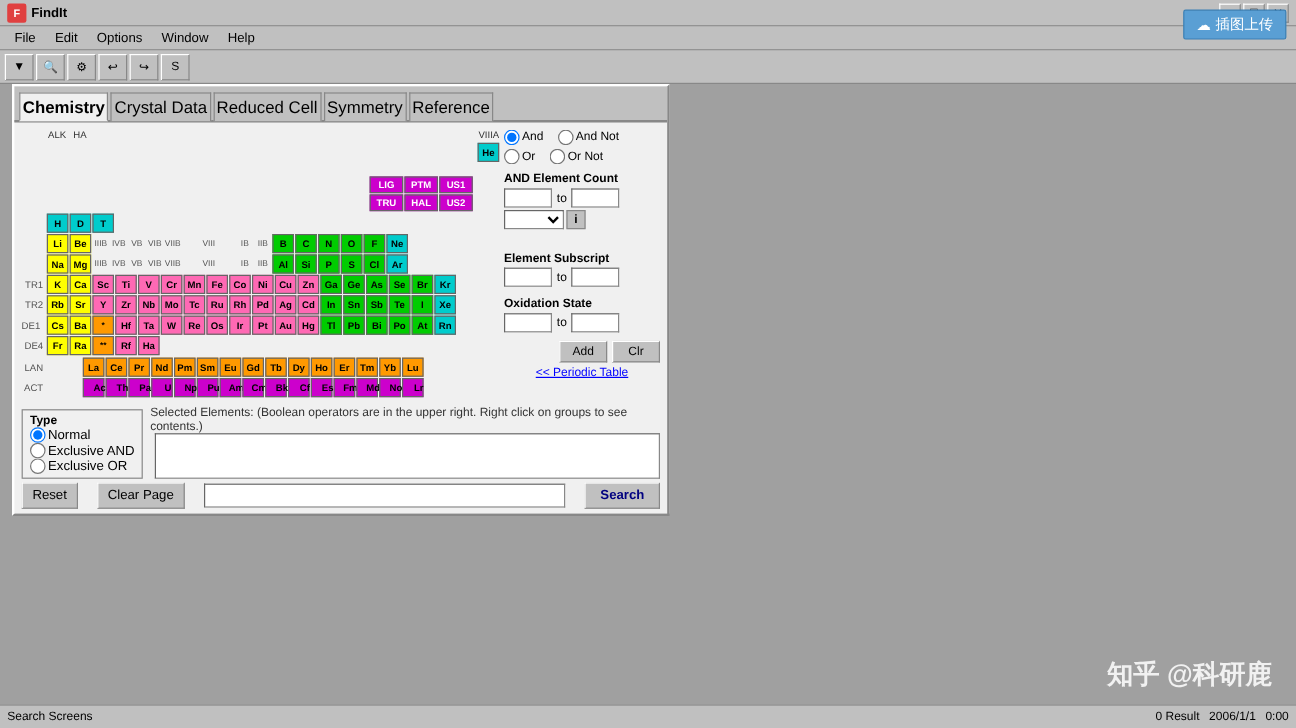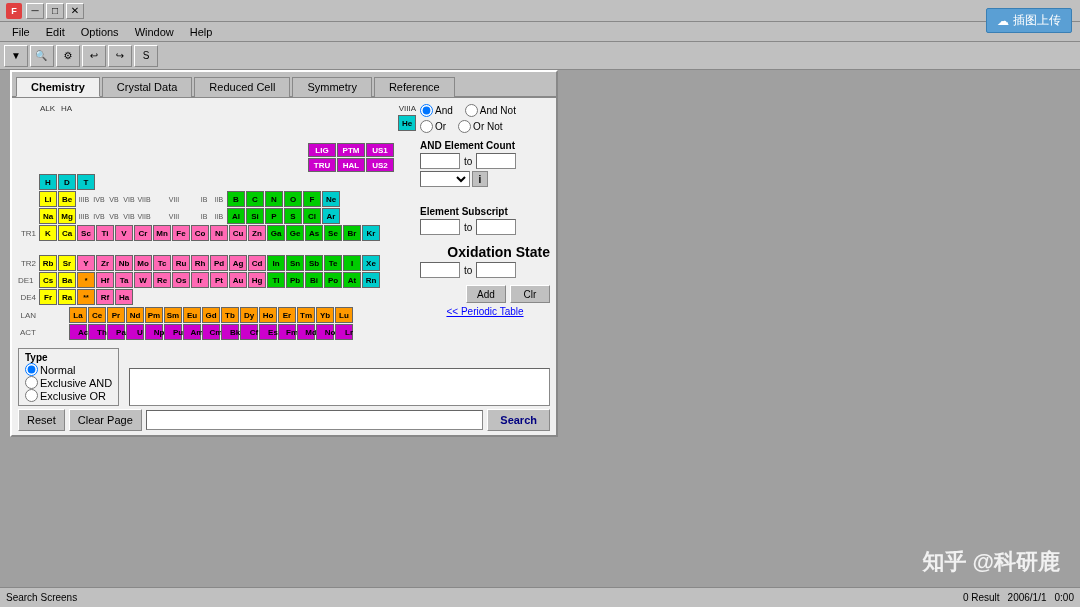--- a/index.html
+++ b/index.html
@@ -137,22 +137,22 @@
     }
 
     
     .tabs {
       display: flex;
       background: #c0c0c0;
       border-bottom: 2px solid #888;
       padding: 4px 4px 0;
     }
     .tab {
-      padding: 3px 14px;
-      font-size: 11px;
+      padding: 3px 2px;
+      font-size: 14px;
       background: #c0c0c0;
       border: 1px solid #888;
       border-bottom: none;
       cursor: pointer;
       margin-right: 2px;
       position: relative;
       top: 1px;
     }
     .tab.active {
       background: #f0f0f0;
@@ -287,21 +287,21 @@
       flex: 1;
       height: 40px;
       margin-left: 4px;
       font-size: 10px;
       padding: 2px;
     }
 
     .bottom-row {
       display: flex;
       align-items: center;
-      gap: 4px;
+      gap: 16px;
     }
 
     .bottom-input {
       flex: 1;
       height: 20px;
       border: 1px solid #888;
       border-top-color: #666;
       border-left-color: #666;
       background: white;
       font-size: 10px;
@@ -356,20 +356,21 @@
     .status-right {
       margin-left: auto;
       display: flex; gap: 8px;
     }
   </style>
 </head>
 <body>
 
 <div class="win-titlebar">
   <div class="win-titlebar-icon">F</div>
+  <span class="win-title-text">FindIt</span>
   <div class="win-controls">
     <div class="win-ctrl-btn">─</div>
     <div class="win-ctrl-btn">□</div>
     <div class="win-ctrl-btn">✕</div>
   </div>
 </div>
 
 <div class="menubar">
   <div class="menu-item">File</div>
   <div class="menu-item">Edit</div>
@@ -491,21 +492,21 @@
         <span style="font-size:7px; color:#555; width:14px; text-align:center;">IB</span>
         <span style="font-size:7px; color:#555; width:14px; text-align:center;">IIB</span>
         <div class="el el-green">Al</div>
         <div class="el el-green">Si</div>
         <div class="el el-green">P</div>
         <div class="el el-green">S</div>
         <div class="el el-green">Cl</div>
         <div class="el el-cyan">Ar</div>
       </div>
 
-      <div class="pt-row" style="margin-bottom:14px;">
+      <div class="pt-row" style="margin-bottom:1px;">
         <span style="font-size:8px; color:#555; width:20px; text-align:right; padding-right:2px;">TR1</span>
         <div class="el el-yellow">K</div>
         <div class="el el-yellow">Ca</div>
         <div class="el el-pink">Sc</div>
         <div class="el el-pink">Ti</div>
         <div class="el el-pink">V</div>
         <div class="el el-pink">Cr</div>
         <div class="el el-pink">Mn</div>
         <div class="el el-pink">Fe</div>
         <div class="el el-pink">Co</div>
@@ -655,21 +656,21 @@
       <div style="margin-top:16px;">
         <div style="font-size:10px; font-weight:bold;">Element Subscript</div>
         <div class="input-row">
           <input class="small-input" type="text" style="">
           <span style="font-size:10px;">to</span>
           <input class="small-input" type="text" style="">
         </div>
       </div>
 
       <div style="margin-top:4px;">
-        <div style="font-size:14px; font-weight:bold;text-align:right;">Oxidation State</div>
+        <div style="font-size:10px; font-weight:bold;">Oxidation State</div>
         <div class="input-row">
           <input class="small-input" type="text" style="">
           <span style="font-size:10px;">to</span>
           <input class="small-input" type="text" style="">
         </div>
       </div>
 
       <div style="display:flex; gap:4px; justify-content:flex-end; margin-top:2px;">
         <button class="action-btn">Add</button>
         <button class="action-btn">Clr</button>
@@ -692,20 +693,21 @@
           <input type="radio" name="type" style="">
           <span>Exclusive AND</span>
         </label>
         <label class="radio-label">
           <input type="radio" name="type" style="">
           <span>Exclusive OR</span>
         </label>
       </div>
 
       <div style="flex:1; display:flex; flex-direction:column;">
+        <div style="font-size:10px; color:#333;">Selected Elements: (Boolean operators are in the upper right.  Right click on groups to see contents.)</div>
         <textarea class="selected-area" style="flex: 1 1 0%; min-height: 38px; resize: none;"></textarea>
       </div>
     </div>
 
     <div class="bottom-row">
       <button class="btn-normal">Reset</button>
       <button class="btn-normal">Clear Page</button>
       <input class="bottom-input" type="text" style="">
       <button class="btn-search">Search</button>
     </div>

